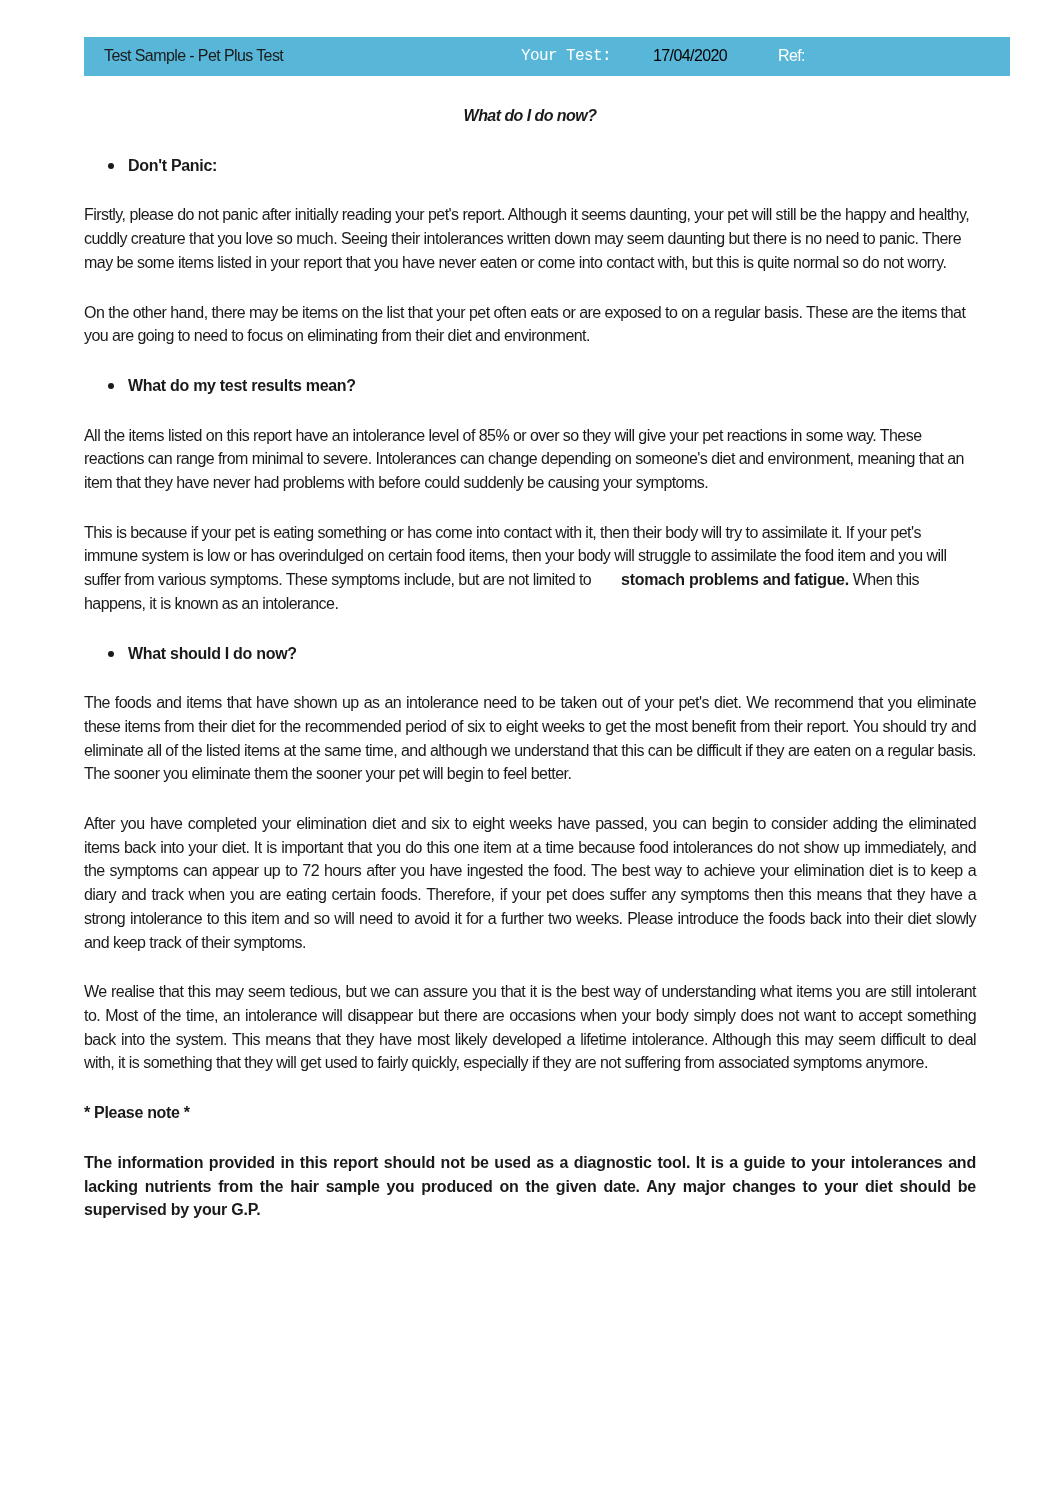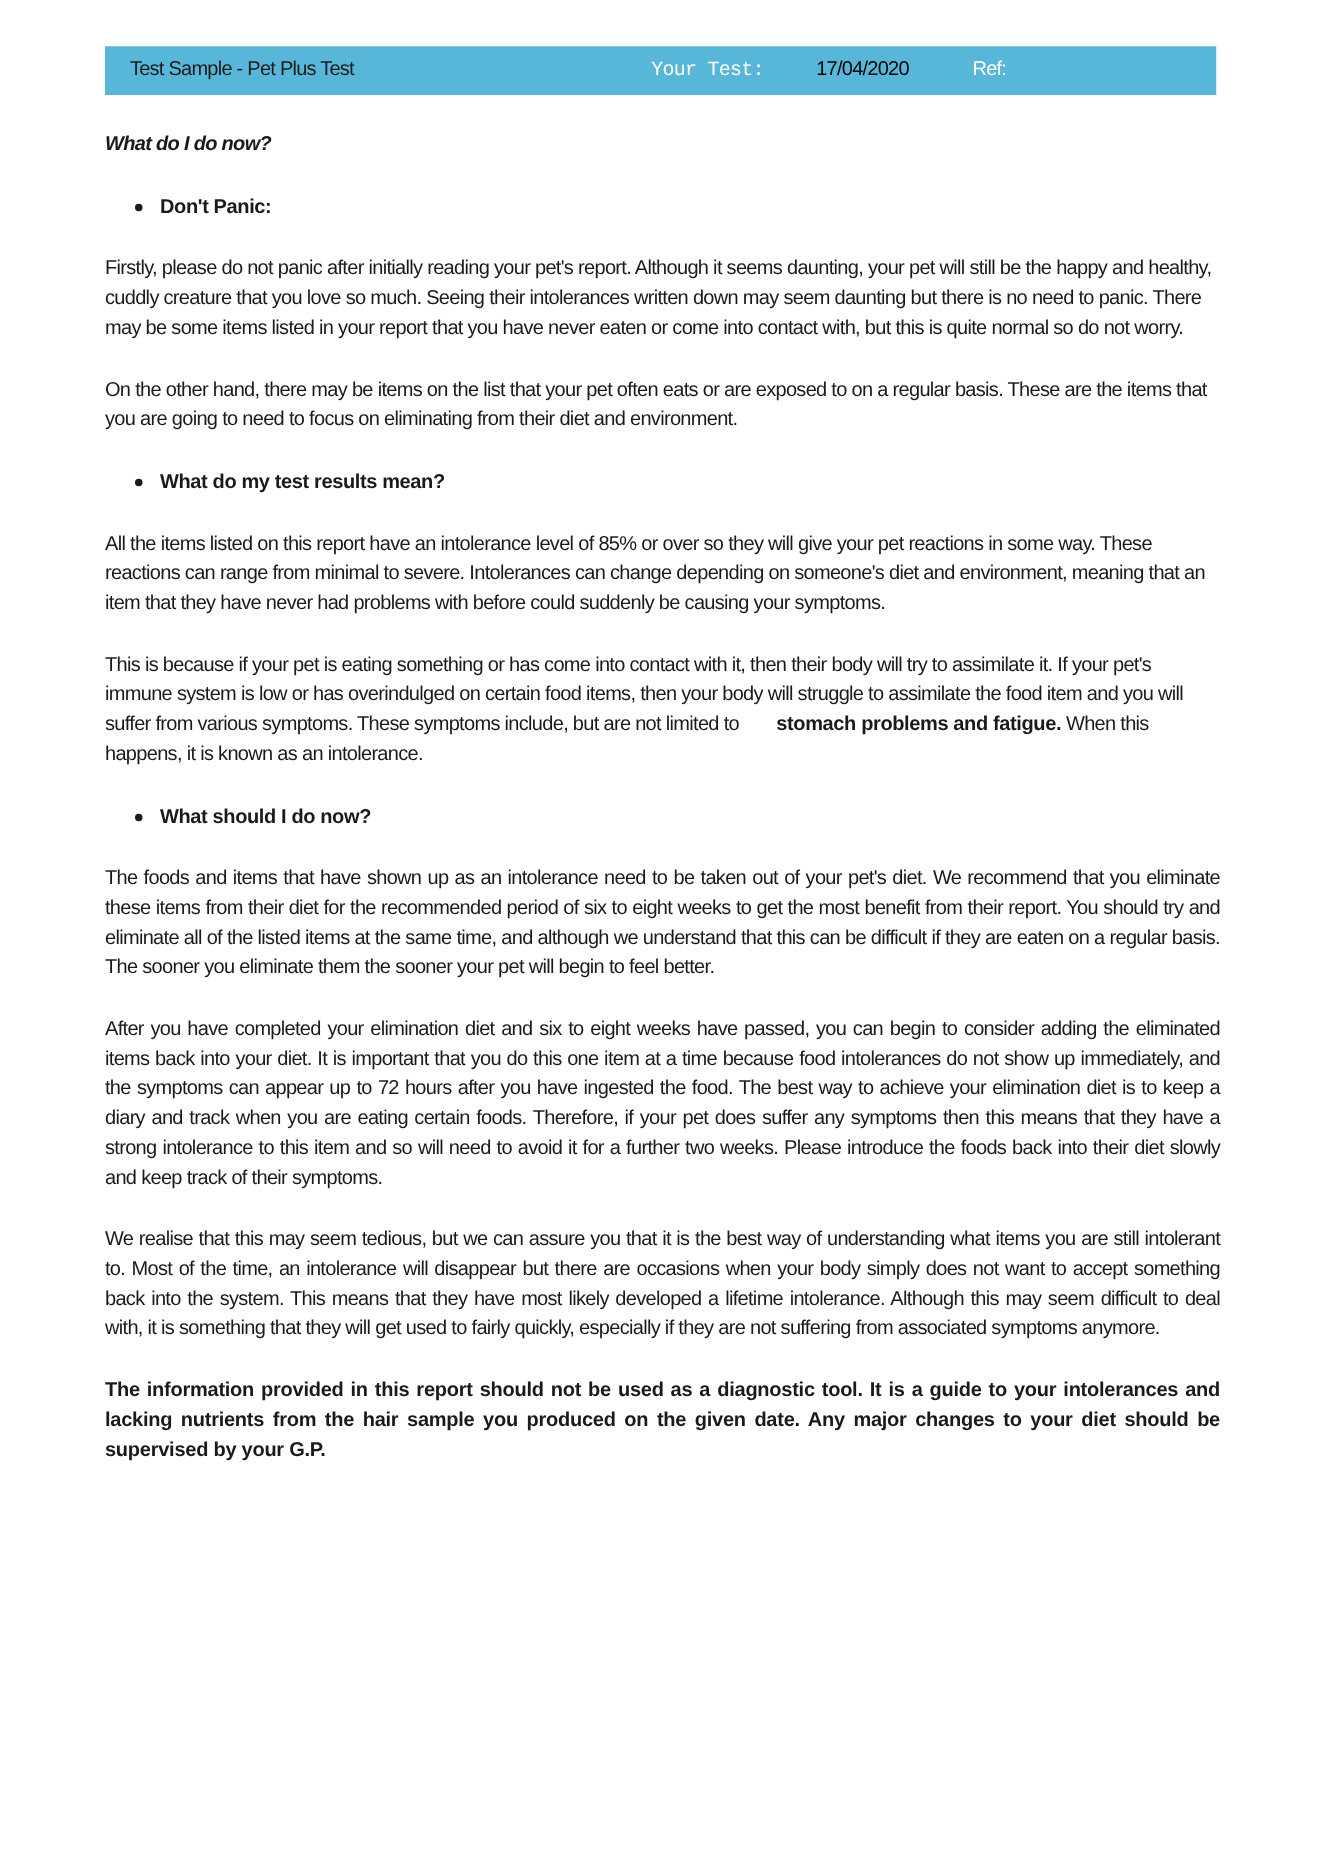--- a/index.html
+++ b/index.html
@@ -43,20 +43,21 @@
       width: 892px;
       font-size: 16px;
       line-height: 23.7px;
       letter-spacing: -0.55px;
     }
     .section-heading {
       font-weight: bold;
       font-style: italic;
       margin: 0 0 26px 0;
       font-size: 16px;
+      text-align: center;
     }
     .bullet-heading {
       font-weight: bold;
       margin: 0 0 26px 0;
       padding-left: 44px;
       position: relative;
       letter-spacing: -0.3px;
     }
     .bullet-heading .bullet {
       position: absolute;
@@ -82,21 +83,21 @@
     .disclaimer {
       margin: 0;
       font-weight: bold;
       text-align: justify;
       letter-spacing: -0.2px;
     }
   </style>
 </head>
 <body>
 
-<div class="header-bar" style="background: rgb(88, 183, 217);">
+<div class="header-bar" style="background: rgb(88, 183, 217); padding-left: 37px;">
   <span class="hdr-title">Test Sample - Pet Plus Test</span>
   <span class="hdr-your-test">Your Test:</span>
   <span class="hdr-date">17/04/2020</span>
   <span class="hdr-ref">Ref:</span>
   <span class="hdr-ref-val">27769</span>
 </div>
 
 <div class="content">
   <div class="section-heading">What do I do now?</div>
 
@@ -115,14 +116,15 @@
   <p class="body-para"><span>This is because if your pet is eating something or has come into contact with it, then their body will try to assimilate it. If your pet's immune system is low or has overindulged on certain food items, then your body will struggle to assimilate the food item and you will suffer from various symptoms. These symptoms include, but are not limited to </span><span class="strong">stomach problems and fatigue.</span><span> When this happens, it is known as an intolerance.</span></p>
 
   <div class="bullet-heading">
     <span class="bullet"></span>
     <span>What should I do now?</span>
   </div>
   <p class="body-para justify">The foods and items that have shown up as an intolerance need to be taken out of your pet's diet. We recommend that you eliminate these items from their diet for the recommended period of six to eight weeks to get the most benefit from their report. You should try and eliminate all of the listed items at the same time, and although we understand that this can be difficult if they are eaten on a regular basis. The sooner you eliminate them the sooner your pet will begin to feel better.</p>
   <p class="body-para justify">After you have completed your elimination diet and six to eight weeks have passed, you can begin to consider adding the eliminated items back into your diet. It is important that you do this one item at a time because food intolerances do not show up immediately, and the symptoms can appear up to 72 hours after you have ingested the food. The best way to achieve your elimination diet is to keep a diary and track when you are eating certain foods. Therefore, if your pet does suffer any symptoms then this means that they have a strong intolerance to this item and so will need to avoid it for a further two weeks. Please introduce the foods back into their diet slowly and keep track of their symptoms.</p>
   <p class="body-para justify">We realise that this may seem tedious, but we can assure you that it is the best way of understanding what items you are still intolerant to. Most of the time, an intolerance will disappear but there are occasions when your body simply does not want to accept something back into the system. This means that they have most likely developed a lifetime intolerance. Although this may seem difficult to deal with, it is something that they will get used to fairly quickly, especially if they are not suffering from associated symptoms anymore.</p>
 
+  <div class="note-label">* Please note *</div>
   <p class="disclaimer">The information provided in this report should not be used as a diagnostic tool. It is a guide to your intolerances and lacking nutrients from the hair sample you produced on the given date. Any major changes to your diet should be supervised by your G.P.</p>
 </div>
 
 </body></html>

